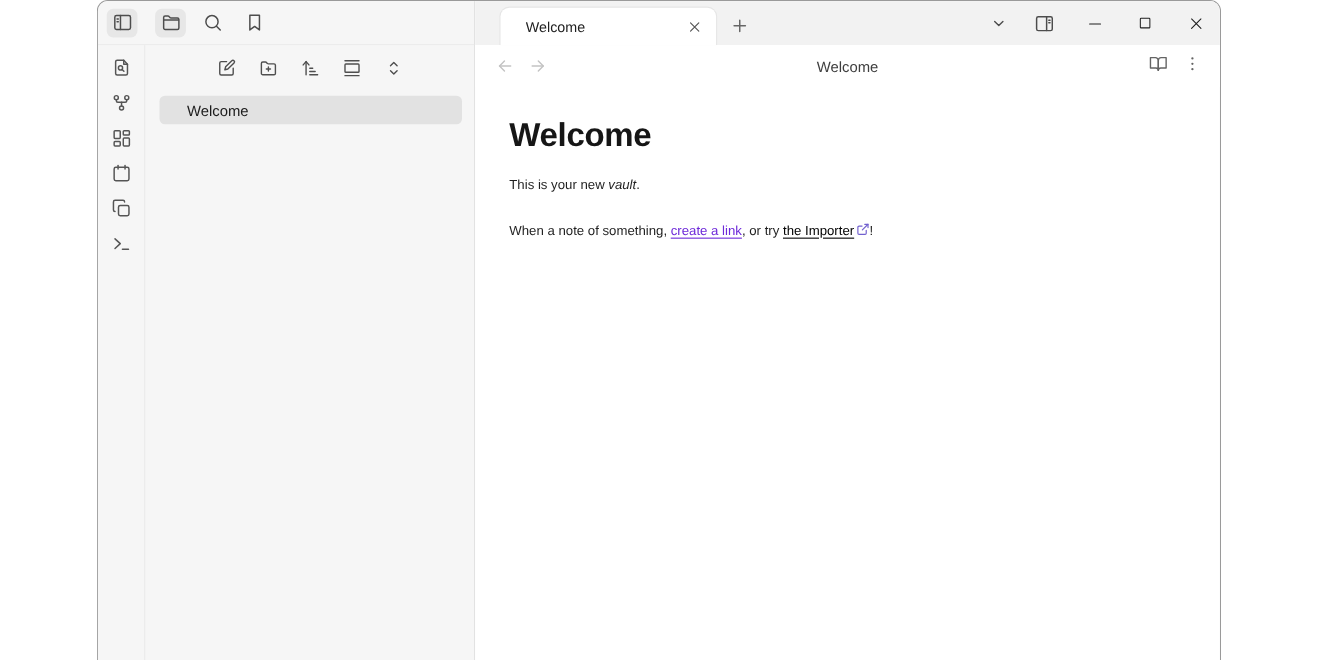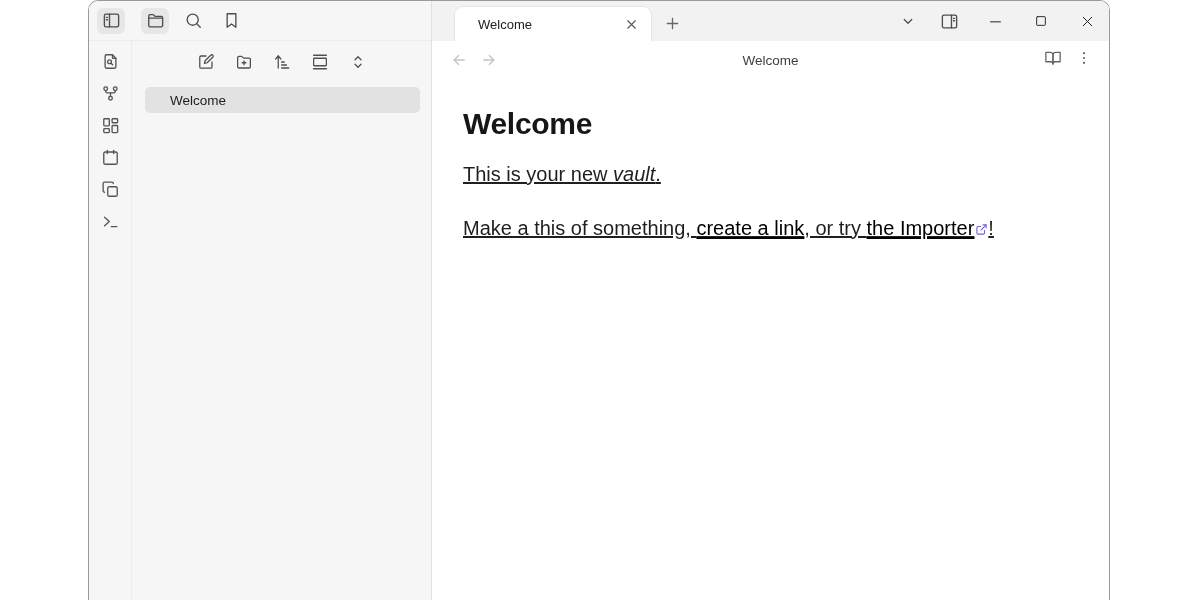--- a/index.html
+++ b/index.html
@@ -56,23 +56,23 @@
   .view-header { height:38px; flex:0 0 38px; position:relative; display:flex;
     align-items:center; padding:0 16px 0 18px; background:#ffffff; }
   .nav-arrows { display:flex; gap:12px; color:#c3c3c3; }
   .view-title { position:absolute; left:0; right:0; text-align:center;
     font-size:13.5px; color:#3f3f3f; pointer-events:none; }
   .view-actions { margin-left:auto; display:flex; gap:13px; color:#646464; }
 
   .note-content { padding:28px 40px 0 31px; color:#1f1f1f; }
   .note-content h1 { font-size:30px; font-weight:700; color:#161616;
     letter-spacing:-0.3px; line-height:1.15; }
-  .note-content p { font-size:20px; line-height:1.45; margin-top:25px;text-decoration:underline; }
+  .note-content p { font-size:12px; line-height:1.45; margin-top:25px; }
   .note-content p.first { margin-top:18px; }
-  a.internal-unresolved { color:#000000; text-decoration:underline;
+  a.internal-unresolved { color:#6d28d9; text-decoration:underline;
     text-underline-offset:2px; cursor:pointer; }
   a.external { color:#000000; text-decoration:underline;
     text-underline-offset:2px; cursor:pointer; }
   .ext-ic { width:13px; height:13px; vertical-align:-1px; margin-left:1px; }
 
   svg.ic { stroke:currentColor; fill:none; stroke-width:1.7;
     stroke-linecap:round; stroke-linejoin:round; display:block; }
   svg.thin { stroke-width:1.4; }
 </style>
 </head>
@@ -283,20 +283,20 @@
               <circle cx="12" cy="12" r="1.4"></circle>
               <circle cx="12" cy="18.5" r="1.4"></circle>
           </svg>
         </div>
       </div>
     </div>
 
     <div class="note-content">
       <h1>Welcome</h1>
       <p class="first"><span>This is your new </span><em>vault</em><span>.</span></p>
-      <p><span>Make a this of something, </span><a class="internal-unresolved">create a link</a><span>, or try </span><a class="external">the Importer</a><svg class="ic ext-ic" viewBox="0 0 24 24" style="display:inline-block;color:#7261cf;stroke-width:2">
+      <p><span>When a note of something, </span><a class="internal-unresolved">create a link</a><span>, or try </span><a class="external">the Importer</a><svg class="ic ext-ic" viewBox="0 0 24 24" style="display:inline-block;color:#7261cf;stroke-width:2">
             <path d="M15 3.5h5.5V9"></path>
             <path d="M20.5 3.5 11 13"></path>
             <path d="M17.5 13.5v5a2 2 0 0 1-2 2h-10a2 2 0 0 1-2-2v-10a2 2 0 0 1 2-2h5"></path>
           </svg><span>!</span></p>
     </div>
   </div>
 </div>
 
 </body></html>

